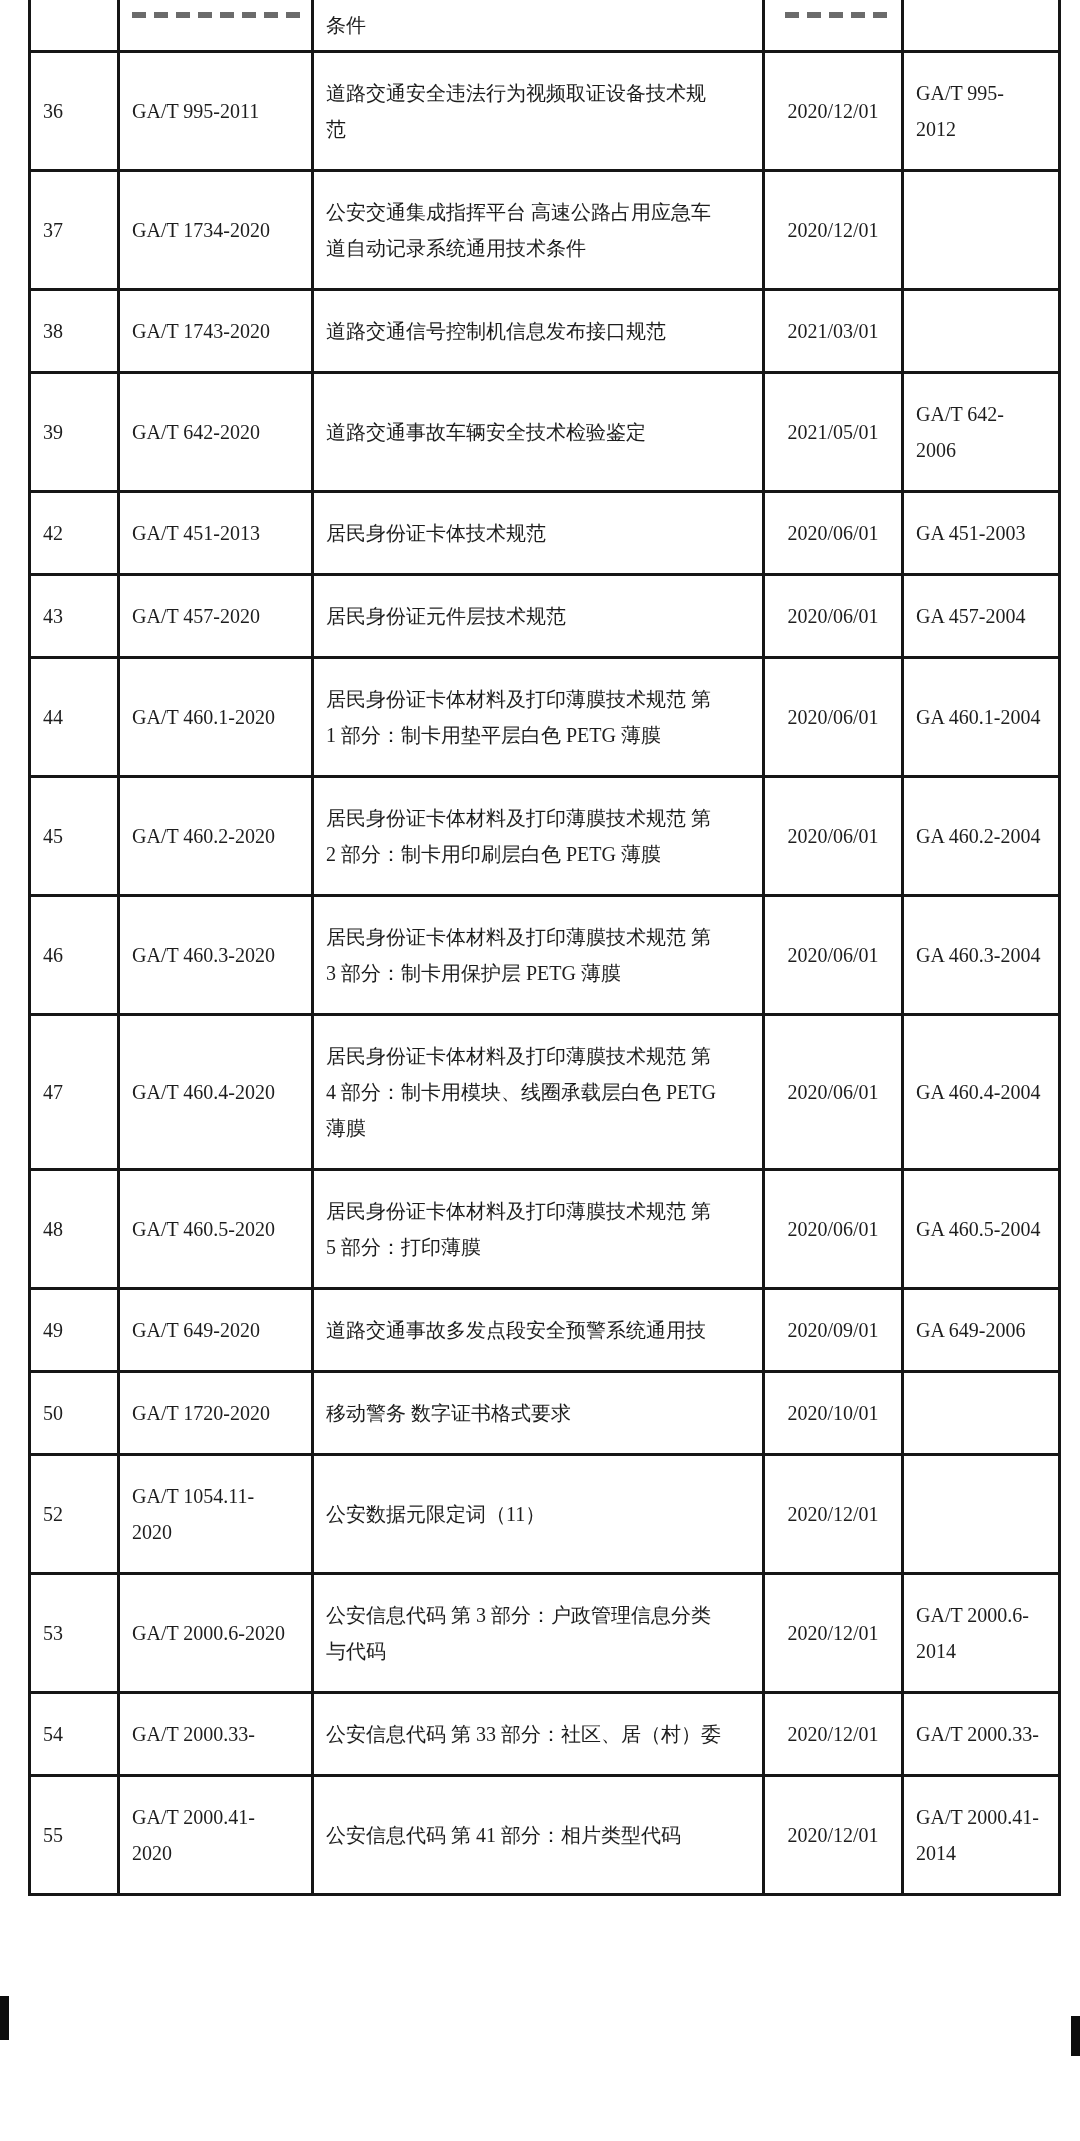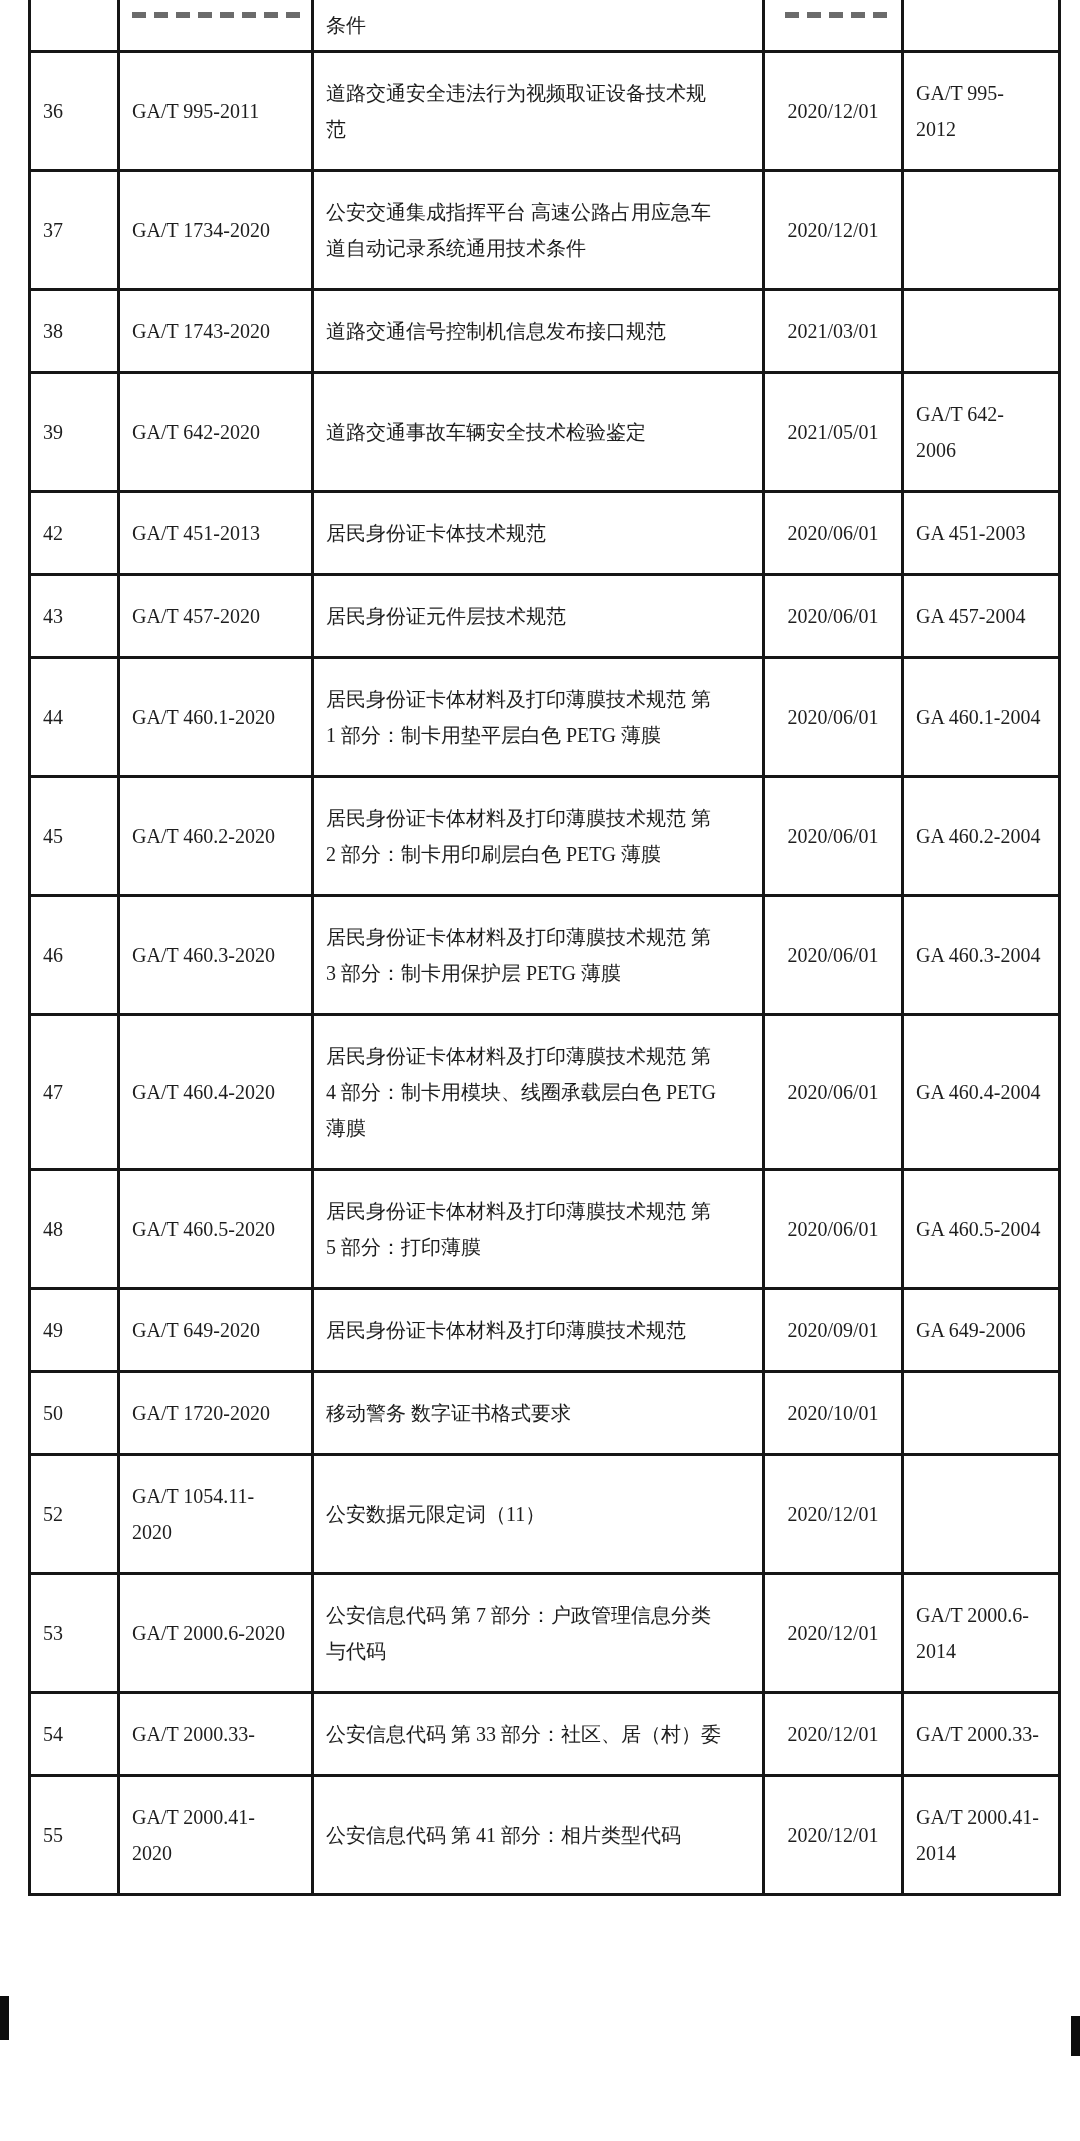--- a/index.html
+++ b/index.html
@@ -180,21 +180,21 @@
           <td class="c-num">48</td>
           <td class="c-std">GA/T 460.5-2020</td>
           <td class="c-name">居民身份证卡体材料及打印薄膜技术规范 第
 5 部分：打印薄膜</td>
           <td class="c-date">2020/06/01</td>
           <td class="c-repl">GA 460.5-2004</td>
         </tr>
         <tr>
           <td class="c-num">49</td>
           <td class="c-std">GA/T 649-2020</td>
-          <td class="c-name">居民身份证卡体材料及打印薄膜技术规范</td>
+          <td class="c-name">道路交通事故多发点段安全预警系统通用技</td>
           <td class="c-date">2020/09/01</td>
           <td class="c-repl">GA 649-2006</td>
         </tr>
         <tr>
           <td class="c-num">50</td>
           <td class="c-std">GA/T 1720-2020</td>
           <td class="c-name">移动警务 数字证书格式要求</td>
           <td class="c-date">2020/10/01</td>
           <td class="c-repl"></td>
         </tr>
@@ -202,21 +202,21 @@
           <td class="c-num">52</td>
           <td class="c-std">GA/T 1054.11-
 2020</td>
           <td class="c-name">公安数据元限定词（11）</td>
           <td class="c-date">2020/12/01</td>
           <td class="c-repl"></td>
         </tr>
         <tr>
           <td class="c-num">53</td>
           <td class="c-std">GA/T 2000.6-2020</td>
-          <td class="c-name">公安信息代码 第 7 部分：户政管理信息分类
+          <td class="c-name">公安信息代码 第 3 部分：户政管理信息分类
 与代码</td>
           <td class="c-date">2020/12/01</td>
           <td class="c-repl">GA/T 2000.6-
 2014</td>
         </tr>
         <tr>
           <td class="c-num">54</td>
           <td class="c-std">GA/T 2000.33-</td>
           <td class="c-name">公安信息代码 第 33 部分：社区、居（村）委</td>
           <td class="c-date">2020/12/01</td>

